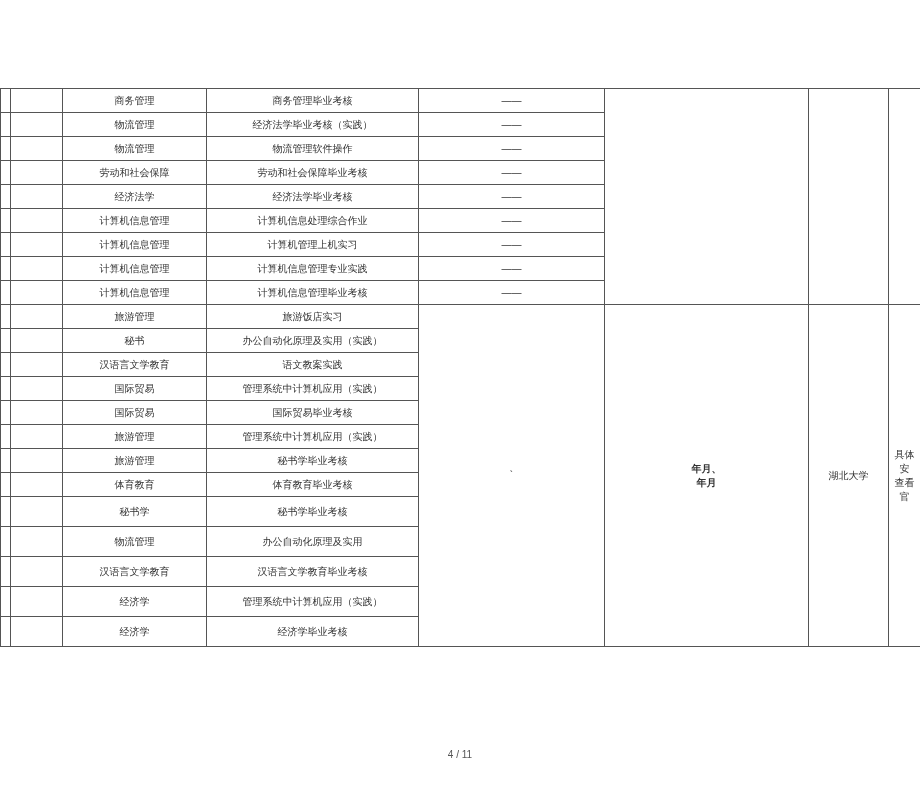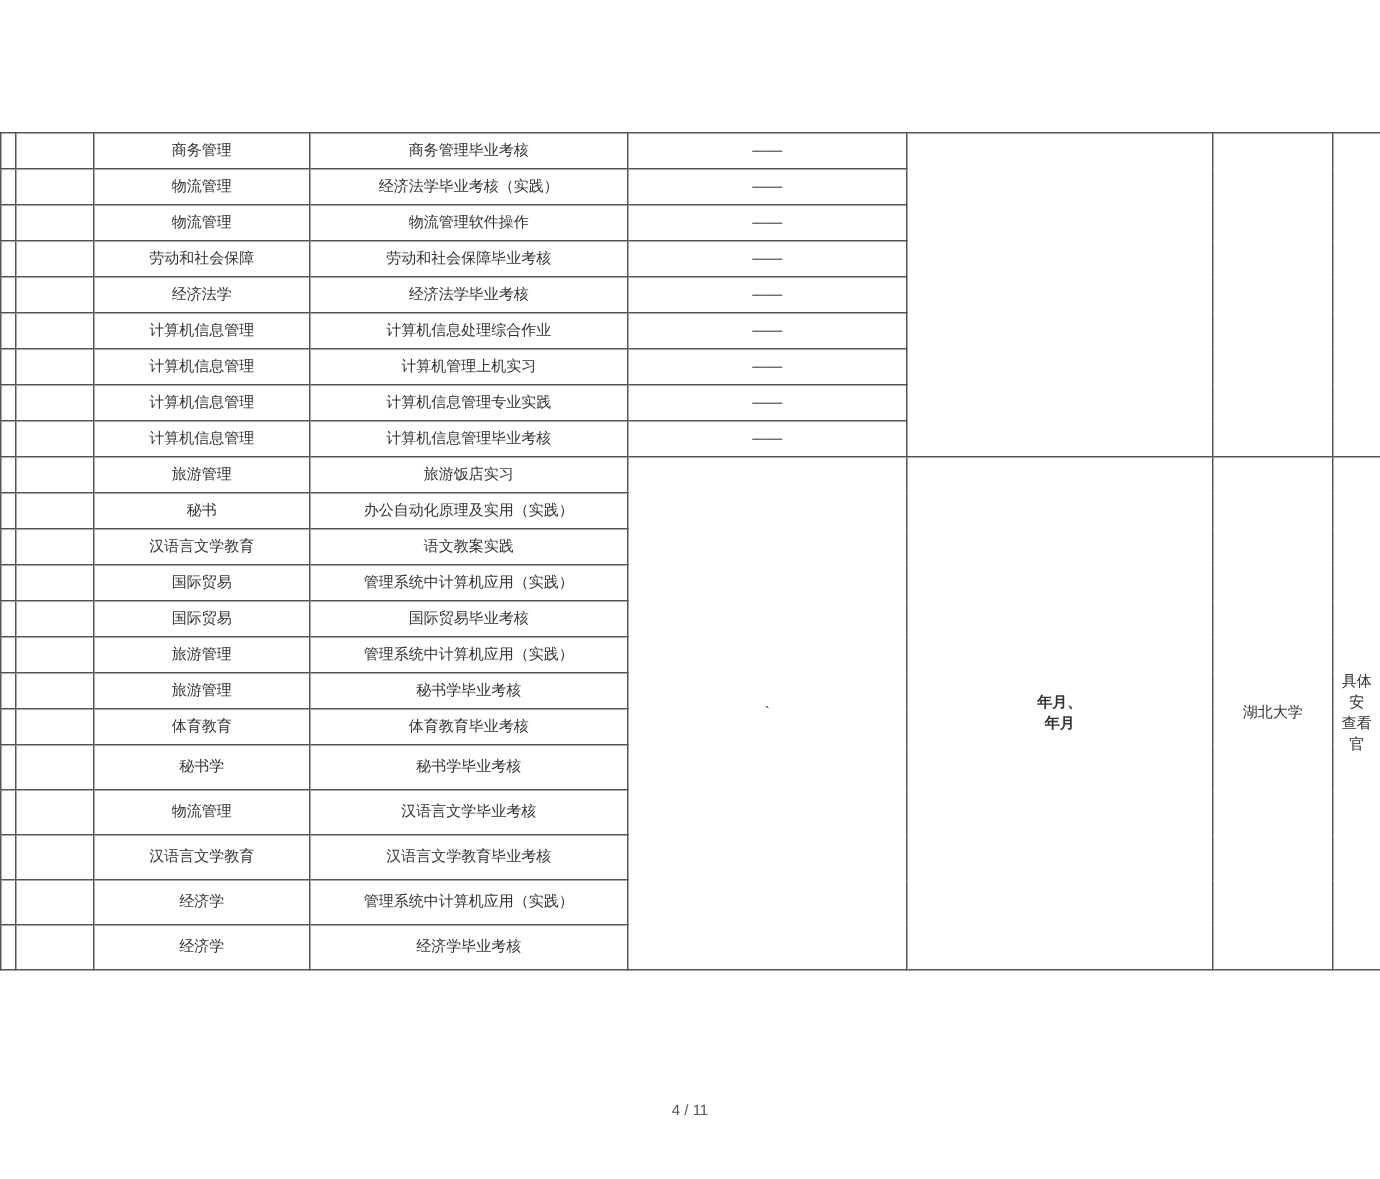--- a/index.html
+++ b/index.html
@@ -36,21 +36,21 @@
     td.c0 { width: 10px; }
     td.c1 { width: 52px; }
     td.c2 { width: 144px; }
     td.c3 { width: 212px; }
     td.c4 { width: 186px; }
     td.c5 { width: 204px; font-weight: bold; }
     td.c6 { width: 80px; text-align: center; }
     td.c7 { width: 32px; }
     .footer {
       position: absolute;
-      bottom: 40px;
+      bottom: 26px;
       left: 0;
       width: 920px;
       text-align: center;
       font-size: 10px;
       color: #555;
     }
     .tall { height: 30px; }
   </style>
 </head>
 <body>
@@ -183,21 +183,21 @@
     <tr class="tall">
       <td class="c0 tall"></td>
       <td class="c1 tall"></td>
       <td class="c2 tall">秘书学</td>
       <td class="c3 tall">秘书学毕业考核</td>
     </tr>
     <tr class="tall">
       <td class="c0 tall"></td>
       <td class="c1 tall"></td>
       <td class="c2 tall">物流管理</td>
-      <td class="c3 tall">汉语言文学毕业考核</td>
+      <td class="c3 tall">办公自动化原理及实用</td>
     </tr>
     <tr class="tall">
       <td class="c0 tall"></td>
       <td class="c1 tall"></td>
       <td class="c2 tall">汉语言文学教育</td>
       <td class="c3 tall">汉语言文学教育毕业考核</td>
     </tr>
     <tr class="tall">
       <td class="c0 tall"></td>
       <td class="c1 tall"></td>

